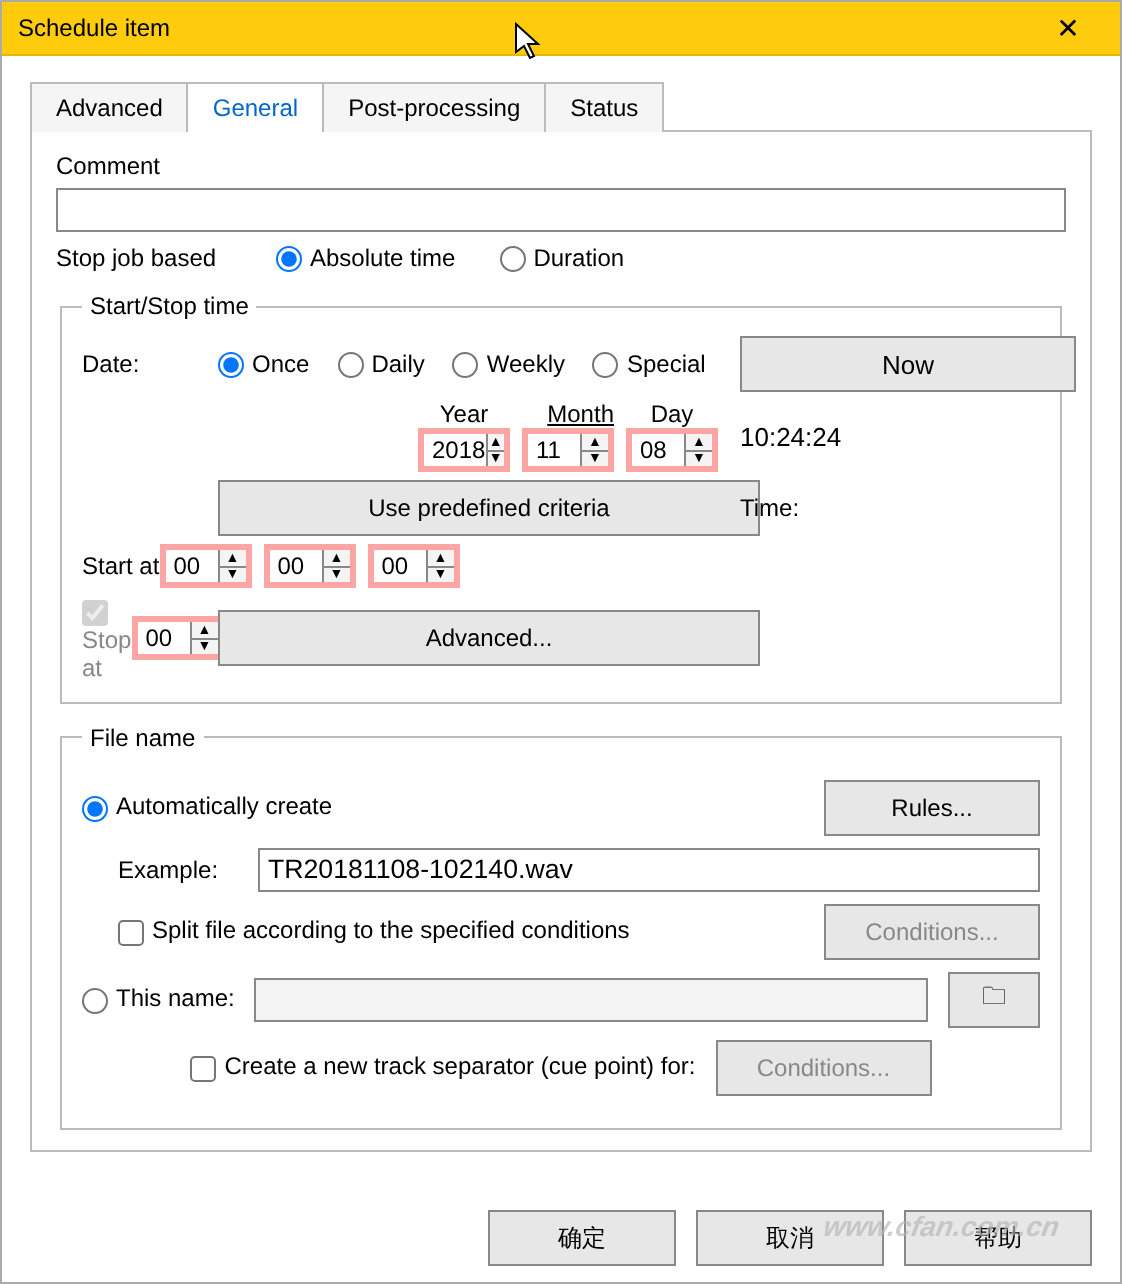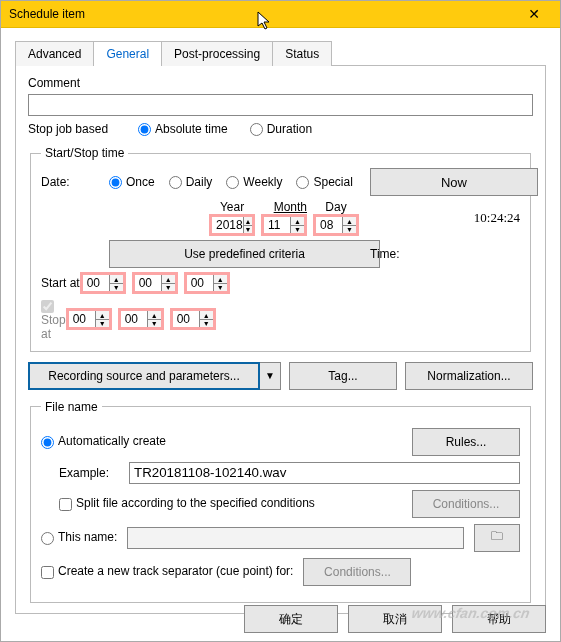--- a/index.html
+++ b/index.html
@@ -120,21 +120,21 @@
     padding: 0 8px;
     height: 26px;
     display: inline-flex;
     align-items: center;
     justify-content: center;
     cursor: pointer;
     white-space: nowrap;
   }
   .btn.wide { width: 100%; }
   .btn.biglabel { justify-content: center; font-size: 13px; }
-  .textinfo { text-align: right; font-size: 13px; font-family: Liberation Serif, serif; }
+  .textinfo { text-align: left; font-size: 13px; }
   .sectionbtns {
     display: flex;
     gap: 8px;
     margin-top: 10px;
   }
   .combo {
     display: flex;
     height: 28px;
   }
   .combo .main {
@@ -323,31 +323,24 @@
                 </div>
               <div class="spin">
                   <span class="val">00</span>
                   <div class="btns">
                     <div>▲</div>
                     <div>▼</div>
                   </div>
                 </div>
             </div>
           </div>
+          <div class="btn wide">Advanced...</div>
         </div>
       </fieldset>
 
-      <div class="sectionbtns">
-        <div class="combo" style="flex:1;">
-          <div class="main" style="flex:1;">Recording source and parameters...</div>
-          <div class="dd">▼</div>
-        </div>
-        <div class="btn" style="width:90px;">Tag...</div>
-        <div class="btn" style="width:110px;">Normalization...</div>
-      </div>
 
       <fieldset class="group">
         <legend>File name</legend>
 
         <div class="row" style="justify-content:space-between;">
           <label><input type="radio" name="fn" checked="" style=""><span>Automatically create</span></label>
           <div class="btn" style="width:90px;">Rules...</div>
         </div>
 
         <div class="row" style="margin-left:18px;">
@@ -361,21 +354,21 @@
         </div>
 
         <div class="row" style="justify-content:space-between;">
           <label><input type="radio" name="fn" style=""><span>This name:</span></label>
           <input class="bigfield" style="flex: 1 1 0%; background: rgb(243, 243, 243);" disabled="" value="">
           <div class="btn" style="width:28px;">
               <span>🗀</span>
             </div>
         </div>
 
-        <div class="row" style="justify-content:flex-start;">
+        <div class="row" style="justify-content:center;">
           <label><input type="checkbox" style=""><span>Create a new track separator (cue point) for:</span></label>
           <div class="btn disabled" style="width:90px;">Conditions...</div>
         </div>
       </fieldset>
 
     </div>
   </div>
 
   <div class="footer">
     <div class="btn">确定</div>

